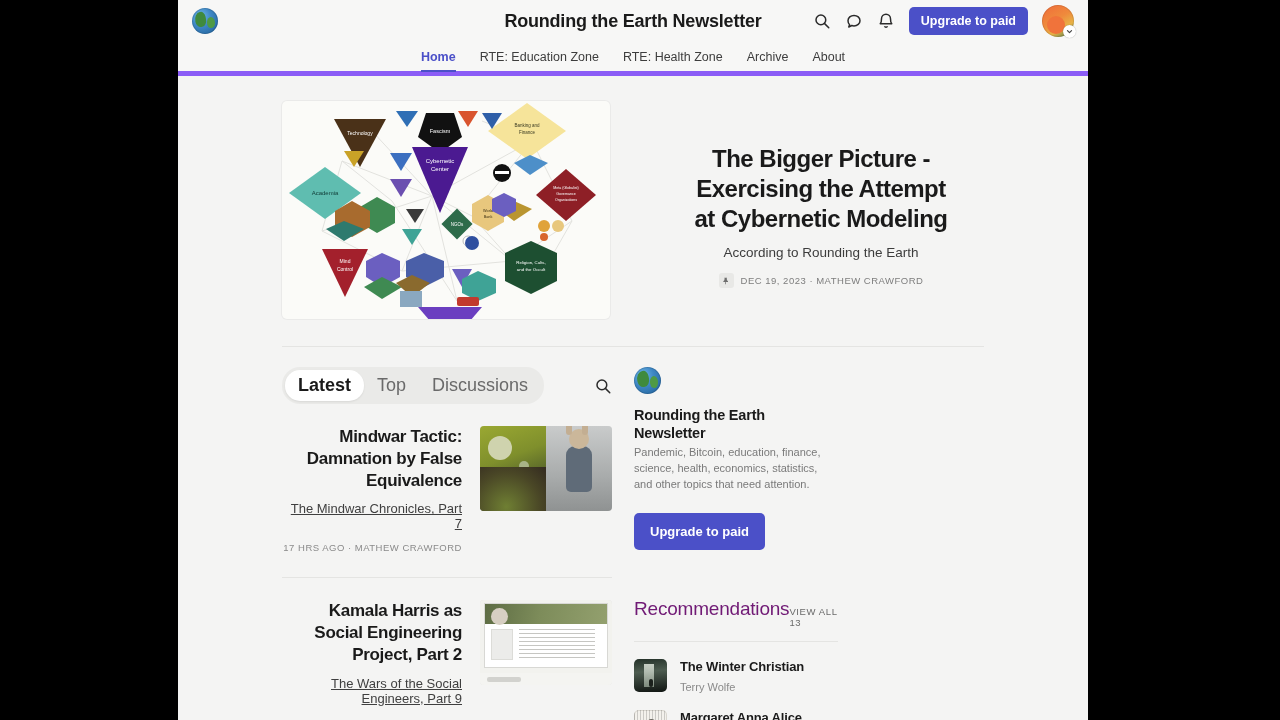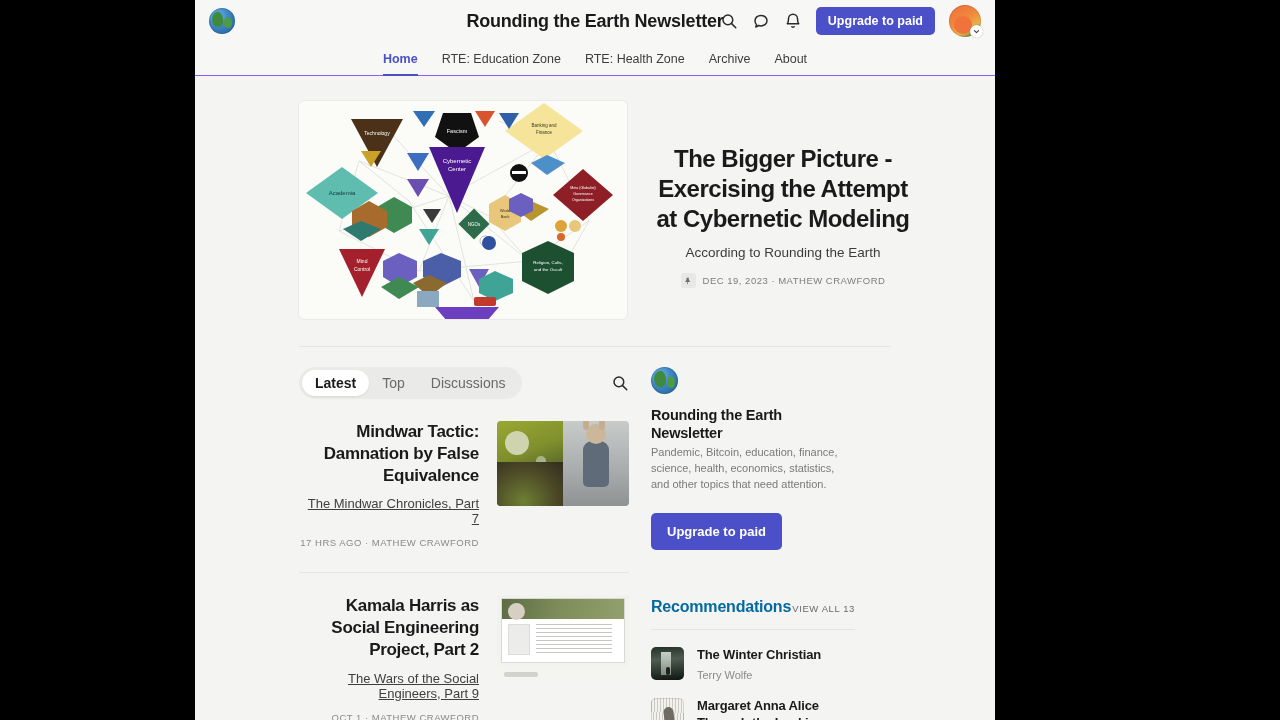--- a/index.html
+++ b/index.html
@@ -2,22 +2,22 @@
 <html><head>
 <meta charset="utf-8">
 <style>
   * { box-sizing: border-box; margin: 0; padding: 0; }
   html, body {
     width: 1280px; height: 720px; overflow: hidden;
     background: #000;
     font-family: "Liberation Sans", sans-serif;
   }
   .page {
-    position: absolute; left: 195px; top: 0;
-    width: 800px; height: 720px;
+    position: absolute; left: 178px; top: 0;
+    width: 910px; height: 720px;
     background: #f4f4f3;
     overflow: hidden;
   }
 
   
   .header {
     height: 42px; background: #f7f7f6;
     display: flex; align-items: center;
     padding: 0 14px; position: relative;
   }
@@ -66,21 +66,21 @@
     position: absolute; right: -2px; bottom: -1px;
     width: 13px; height: 13px; border-radius: 50%;
     background: #fff; box-shadow: 0 0 1px rgba(0,0,0,.4);
     display: flex; align-items: center; justify-content: center;
   }
   .avatar-caret svg { width: 7px; height: 7px; color: #444; }
 
   
   .nav {
     height: 34px; background: #f7f7f6;
-    border-bottom: 1px solid #8b5cf6;
+    border-bottom: 5px solid #8b5cf6;
     display: flex; align-items: stretch; justify-content: center; gap: 24px;
   }
   .nav-item {
     font-size: 12.5px; color: #3d3d3d; display: flex; align-items: center;
     cursor: pointer; position: relative; white-space: nowrap;
   }
   .nav-item.active { color: #4b50c8; font-weight: 600; }
   .nav-item.active::after {
     content: ''; position: absolute; left: 0; right: 0; bottom: -1px;
     height: 2px; background: #4b50c8;
@@ -113,21 +113,21 @@
   .columns { display: flex; gap: 22px; padding: 20px 104px 0 104px; }
   .col-main { width: 330px; flex: none; }
   .col-side { width: 204px; flex: none; }
 
   
   .filterbar { display: flex; align-items: center; justify-content: space-between; }
   .pills {
     display: inline-flex; background: #eaeae8; border-radius: 18px; padding: 3px;
   }
   .pill {
-    font-size: 14px; color: #6a6a6a; padding: 5px 13px; border-radius: 15px;
+    font-size: 18px; color: #6a6a6a; padding: 5px 13px; border-radius: 15px;
     cursor: pointer; white-space: nowrap;
   }
   .pill.active { background: #fff; color: #1a1a1a; font-weight: 600;
     box-shadow: 0 1px 2px rgba(0,0,0,.08); }
   .search-btn { width: 18px; height: 18px; color: #2b2b2b; cursor: pointer; }
 
   
   .post {
     display: flex; gap: 18px; padding: 22px 0 24px 0;
     border-bottom: 1px solid #e4e4e2; cursor: pointer;
@@ -218,21 +218,21 @@
   .side-desc { font-size: 11px; color: #7a7a7a; line-height: 1.45; margin-top: 3px; }
   .side-cta {
     margin-top: 20px; background: #4b50c8; color: #fff; border: none;
     border-radius: 5px; font-size: 13px; font-weight: 600;
     padding: 11px 16px; cursor: pointer; font-family: inherit;
   }
   .rec-head {
     display: flex; align-items: baseline; justify-content: space-between;
     margin-top: 48px;
   }
-  .rec-title { font-size: 16px; font-weight: 700; color: #0369a1; letter-spacing: -.2px; }
+  .rec-title { font-size: 19px; font-weight: 400; color: #701a75; letter-spacing: -.2px; }
   .rec-viewall { font-size: 9.5px; color: #6a6a6a; letter-spacing: .6px; cursor: pointer; }
   .rec-rule { height: 1px; background: #e4e4e2; margin-top: 13px; }
   .rec-item { display: flex; gap: 13px; padding-top: 17px; cursor: pointer; }
   .rec-thumb { width: 33px; height: 33px; flex: none; border-radius: 5px; overflow: hidden; position: relative; }
   .rec-thumb.a { background: linear-gradient(175deg,#233028 0%, #4d5c50 38%, #101512 100%); }
   .rec-thumb.a::before {
     content:''; position:absolute; left:46%; top:14%; width:10px; height:72%;
     background: linear-gradient(#dfe6dc, #8d9b8c); transform:translateX(-50%); opacity:.85;
   }
   .rec-thumb.a::after {

